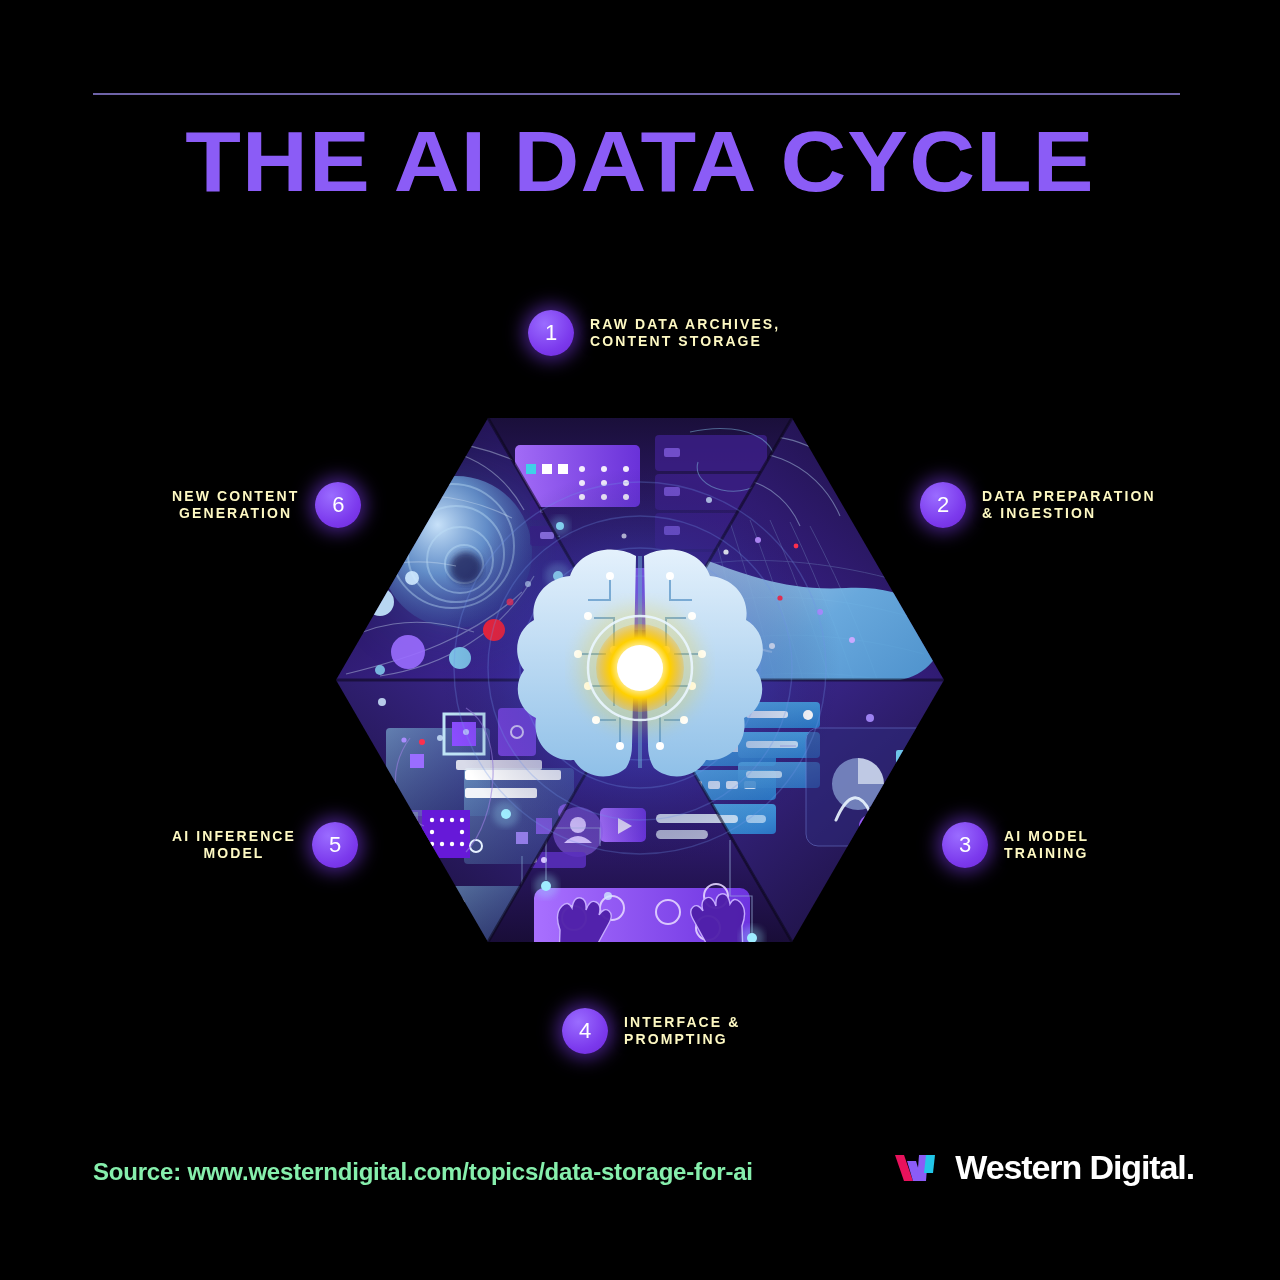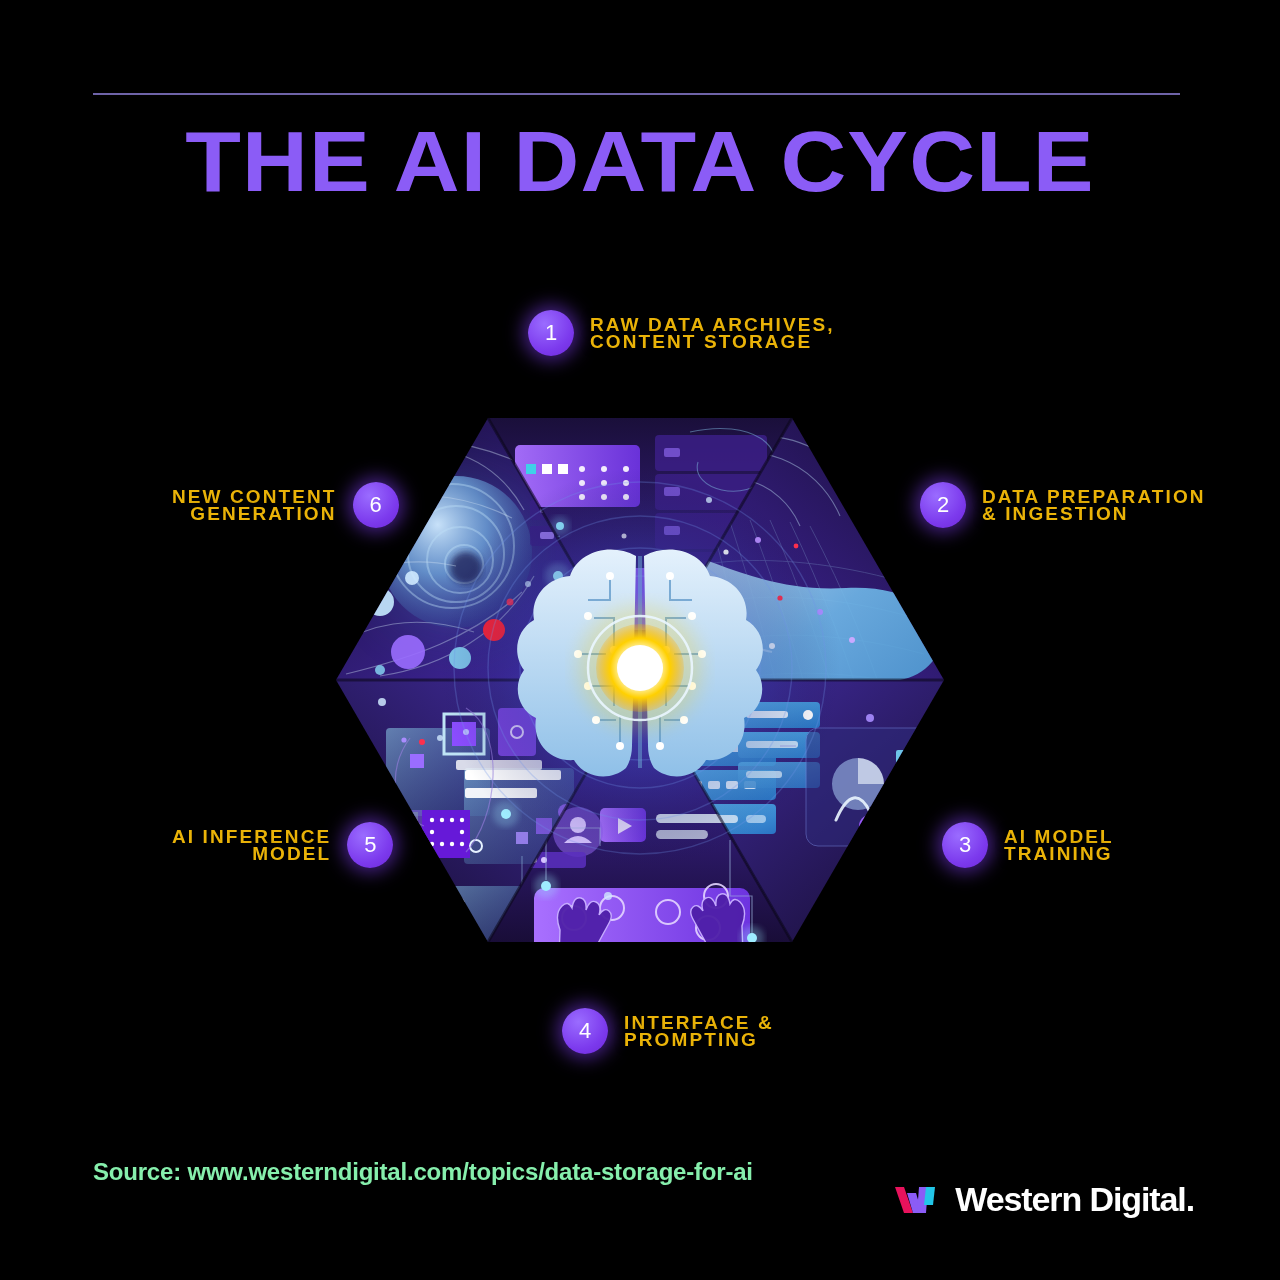--- a/index.html
+++ b/index.html
@@ -39,41 +39,41 @@
   .node { position:absolute; display:flex; align-items:center; gap:16px; }
   .node.rev { flex-direction:row-reverse; }
   .badge {
     width:46px; height:46px; flex:0 0 46px; border-radius:50%;
     background:radial-gradient(circle at 36% 30%, #9a6cff 0%, #7c3aed 62%, #6d28d9 100%);
     box-shadow:0 0 18px 5px rgba(124,58,237,.55);
     display:flex; align-items:center; justify-content:center;
     font-size:22px; font-weight:400; color:#fff; line-height:1;
   }
   .ntext {
-    font-size:19px; line-height:17px; font-weight:700;
-    letter-spacing:2.1px; color:#eab308; white-space:pre-line;
+    font-size:14px; line-height:17px; font-weight:700;
+    letter-spacing:2.1px; color:#fef9c3; white-space:pre-line;
     text-shadow:0 0 10px rgba(0,0,0,.9);
   }
-  .node.rev .ntext { text-align:right; }
+  .node.rev .ntext { text-align:center; }
 
   #node-1 { left:528px; top:50px; }
   #node-2 { left:920px; top:222px; }
   #node-3 { left:942px; top:562px; }
   #node-4 { left:562px; top:748px; }
   #node-5 { left:172px; top:562px; }
   #node-6 { left:172px; top:222px; }
 
   
   #source-text {
     position:absolute; left:93px; top:1158px;
     font-size:24px; font-weight:700; color:#86efac; letter-spacing:-.2px;
   }
   #wd-logo {
     position:absolute; right:86px; top:1148px;
-    display:flex; align-items:center; gap:14px;margin-top:32px;
+    display:flex; align-items:center; gap:14px;
   }
   #wd-mark { width:48px; height:34px; }
   #wd-word {
     font-size:34px; font-weight:700; color:#fff; letter-spacing:-1.1px;
     white-space:nowrap;
   }
 </style>
 </head>
 <body>
 

